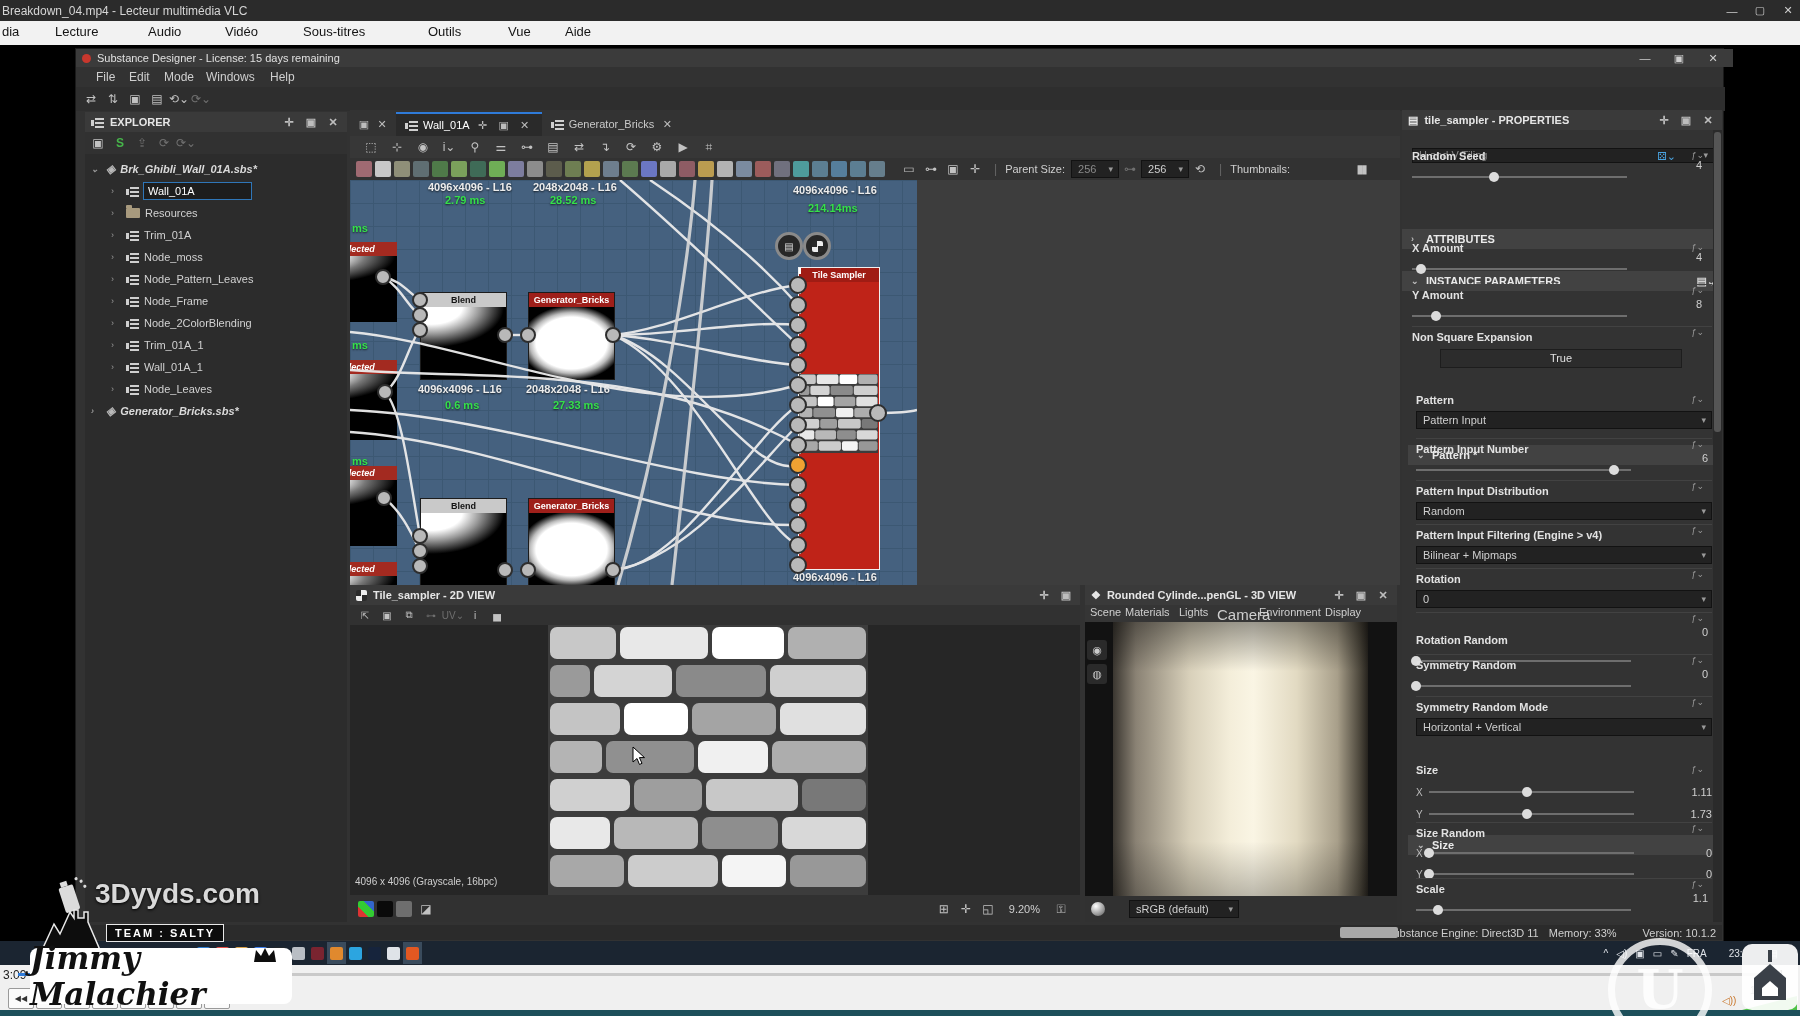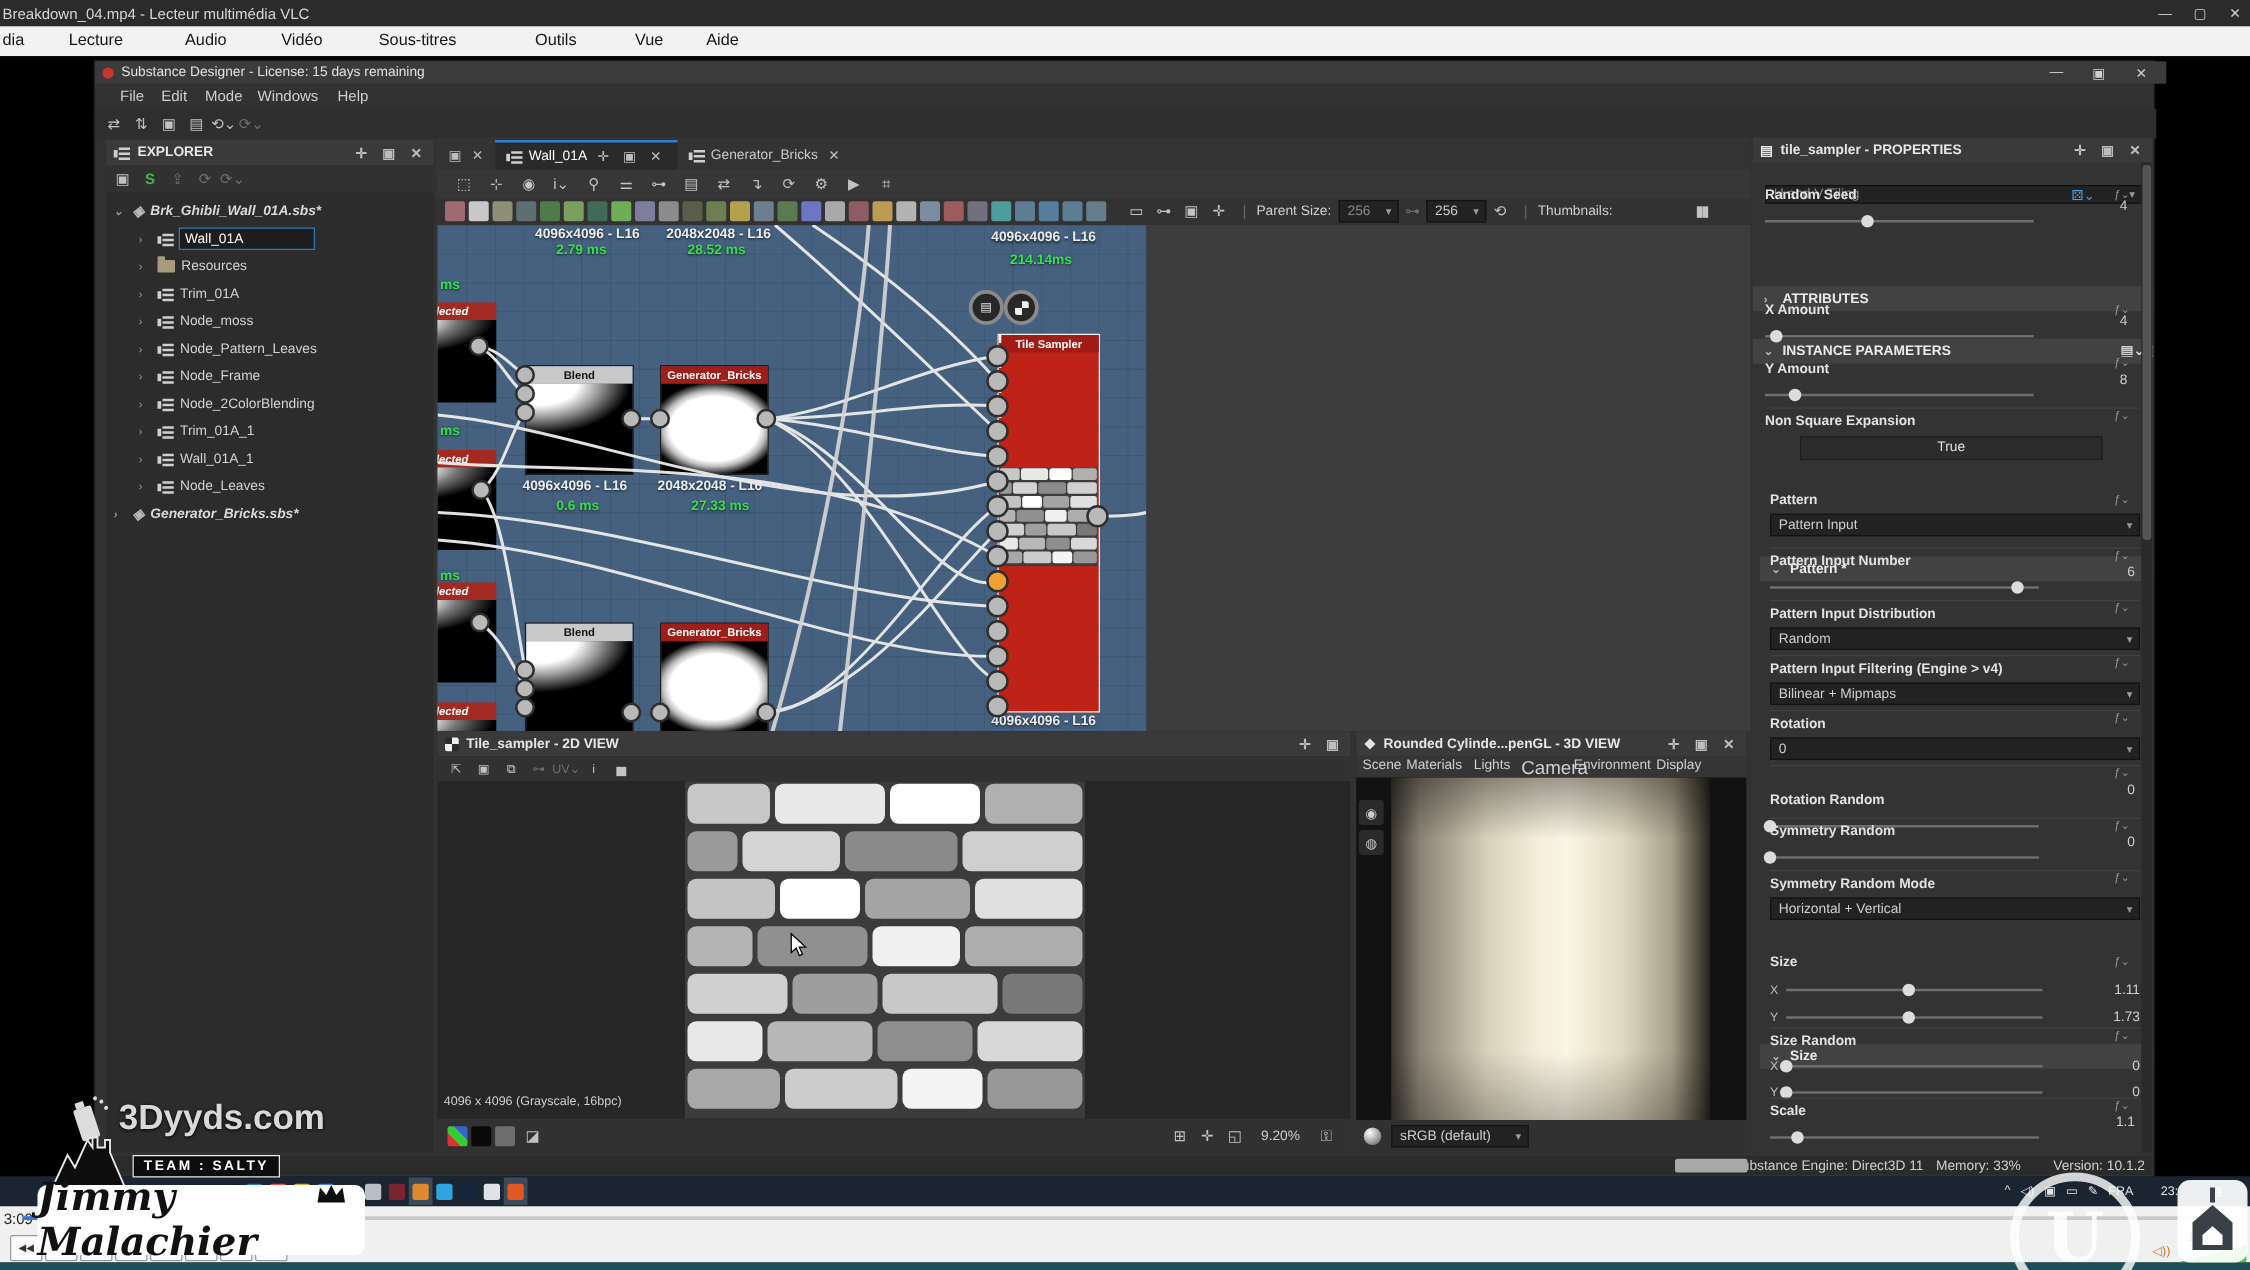--- a/index.html
+++ b/index.html
@@ -627,21 +627,21 @@
       <div class="t" style="left:28px;top:0;width:255px;height:274px;
         background:linear-gradient(90deg,#3a3630 0,#8a8274 9%,#d8d0ba 30%,#f4eeda 46%,#faf5e4 55%,#e2dac2 72%,#a89f8a 88%,#4a453a 97%,#26231e 100%)">
         <div style="height:100%;background:linear-gradient(180deg,rgba(0,0,0,.38),rgba(0,0,0,0) 18%,rgba(0,0,0,0) 80%,rgba(0,0,0,.25))"></div>
       </div>
       <div class="t" style="left:2px;top:18px;width:20px;height:20px;background:#2a2a2a;border-radius:3px;display:flex;align-items:center;justify-content:center;color:#ccc;font-size:11px">◉</div>
       <div class="t" style="left:2px;top:42px;width:20px;height:20px;background:#2a2a2a;border-radius:3px;display:flex;align-items:center;justify-content:center;color:#ccc;font-size:11px">◍</div>
     </div>
 
     <div class="t" style="left:0;top:311px;width:312px;height:26px;background:#313131;display:flex;align-items:center;padding:0 6px;box-sizing:border-box">
       <span style="width:14px;height:14px;border-radius:50%;background:radial-gradient(circle at 35% 30%,#fff,#9a9a9a 60%,#555)"></span>
-      <span class="dd" style="width:96px;margin-left:8px">sRGB (default)</span>
+      <span class="dd" style="width:96px;margin-left:24px">sRGB (default)</span>
     </div>
   </div>
 
   <div class="t" style="left:1402px;top:110px;width:320px;height:812px;background:#333;overflow:hidden">
     <div class="phead">
       <span>▤</span>
       <span>tile_sampler - PROPERTIES</span>
       <span class="sp"></span>
       <span class="hic">✛</span>
       <span class="hic">▣</span>

